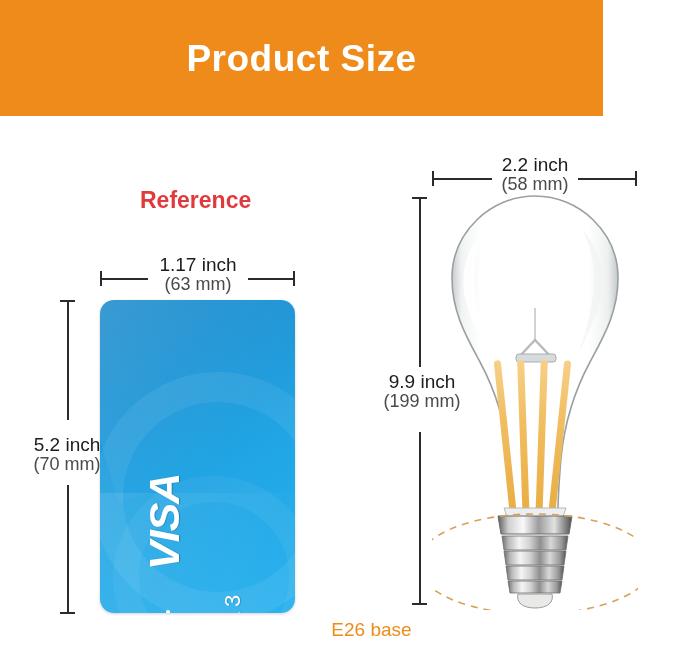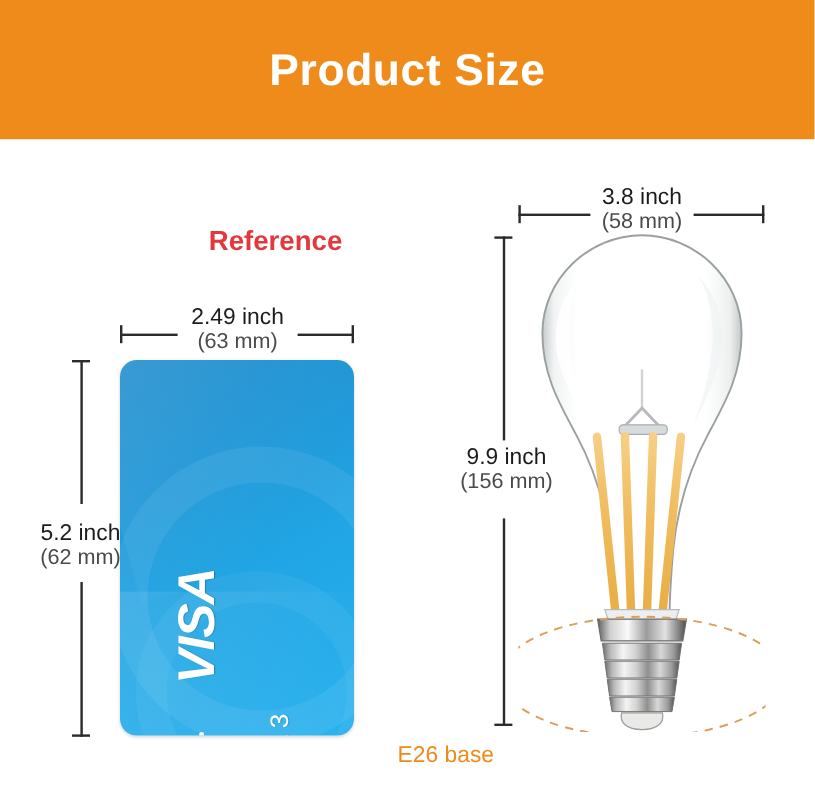--- a/index.html
+++ b/index.html
@@ -6,37 +6,37 @@
   body{
     width:679px;height:655px;
     background:#ffffff;
     font-family:"Liberation Sans","DejaVu Sans",sans-serif;
     overflow:hidden;position:relative;
   }
   #stage{position:relative;width:679px;height:655px;overflow:hidden;background:#fff;}
 
   
   .header{
-    position:absolute;left:0;top:0;width:679px;height:116px;
+    position:absolute;left:0;top:0;width:603px;height:116px;
     background:#ee8b1a;
     display:flex;align-items:center;justify-content:center;
   }
   .header-title{
     color:#ffffff;font-size:37px;font-weight:bold;letter-spacing:.5px;
     line-height:1;white-space:nowrap;
   }
 
   
   .dim-main{font-size:19px;color:#1c1c1c;white-space:nowrap;line-height:1.05;text-align:center;}
   .dim-sub{font-size:18px;color:#4a4a4a;white-space:nowrap;line-height:1.1;text-align:center;}
 
   
   .ref-label{
     position:absolute;left:140px;top:186px;width:230px;
-    color:#e03a3e;font-size:23px;font-weight:bold;line-height:1.25;margin-left:34px;
+    color:#e03a3e;font-size:23px;font-weight:bold;line-height:1.25;
   }
 
   
   .dline-h{position:absolute;height:2px;background:#2b2b2b;}
   .dline-v{position:absolute;width:2px;background:#2b2b2b;}
   .cap-v{position:absolute;width:2px;height:15px;background:#2b2b2b;} 
   .cap-h{position:absolute;height:2px;width:15px;background:#2b2b2b;} 
 
   
   .card-w-line-l{left:100px;top:278px;width:48px;}
@@ -134,62 +134,62 @@
 
   <div class="ref-label">
     <div>Reference</div>
   </div>
 
   <div class="dline-h card-w-line-l"></div>
   <div class="dline-h card-w-line-r"></div>
   <div class="cap-v card-w-cap-l"></div>
   <div class="cap-v card-w-cap-r"></div>
   <div class="card-w-text">
-    <div class="dim-main">2.49 inch</div>
+    <div class="dim-main">1.17 inch</div>
     <div class="dim-sub">(63 mm)</div>
   </div>
 
   <div class="dline-v card-h-line-t"></div>
   <div class="dline-v card-h-line-b"></div>
   <div class="cap-h card-h-cap-t"></div>
   <div class="cap-h card-h-cap-b"></div>
   <div class="card-h-text">
     <div class="dim-main">5.2 inch</div>
-    <div class="dim-sub">(62 mm)</div>
+    <div class="dim-sub">(70 mm)</div>
   </div>
 
   <div class="card">
     <div class="card-sheen"></div>
     <div class="card-swirl"></div>
     <div class="card-swirl2"></div>
     <div class="card-band"></div>
 
     <div class="rot visa-logo">VISA</div>
     <div class="visa-dot"></div>
 
     <div class="rot card-number">4000 2331 5875 613</div>
 
   </div>
 
   <div class="dline-h bulb-w-line-l"></div>
   <div class="dline-h bulb-w-line-r"></div>
   <div class="cap-v bulb-w-cap-l"></div>
   <div class="cap-v bulb-w-cap-r"></div>
   <div class="bulb-w-text">
-    <div class="dim-main">3.8 inch</div>
+    <div class="dim-main">2.2 inch</div>
     <div class="dim-sub">(58 mm)</div>
   </div>
 
   <div class="dline-v bulb-h-line-t"></div>
   <div class="dline-v bulb-h-line-b"></div>
   <div class="cap-h bulb-h-cap-t"></div>
   <div class="cap-h bulb-h-cap-b"></div>
   <div class="bulb-h-text">
     <div class="dim-main">9.9 inch</div>
-    <div class="dim-sub">(156 mm)</div>
+    <div class="dim-sub">(199 mm)</div>
   </div>
 
   <div class="bulb-wrap">
     <svg width="206" height="420" viewBox="0 0 206 420">
       <defs>
         <linearGradient id="glassGrad" x1="0" y1="0" x2="1" y2="0">
           <stop offset="0%" stop-color="#c9cdce"></stop>
           <stop offset="6%" stop-color="#f2f4f4"></stop>
           <stop offset="18%" stop-color="#ffffff"></stop>
           <stop offset="50%" stop-color="#ffffff"></stop>

